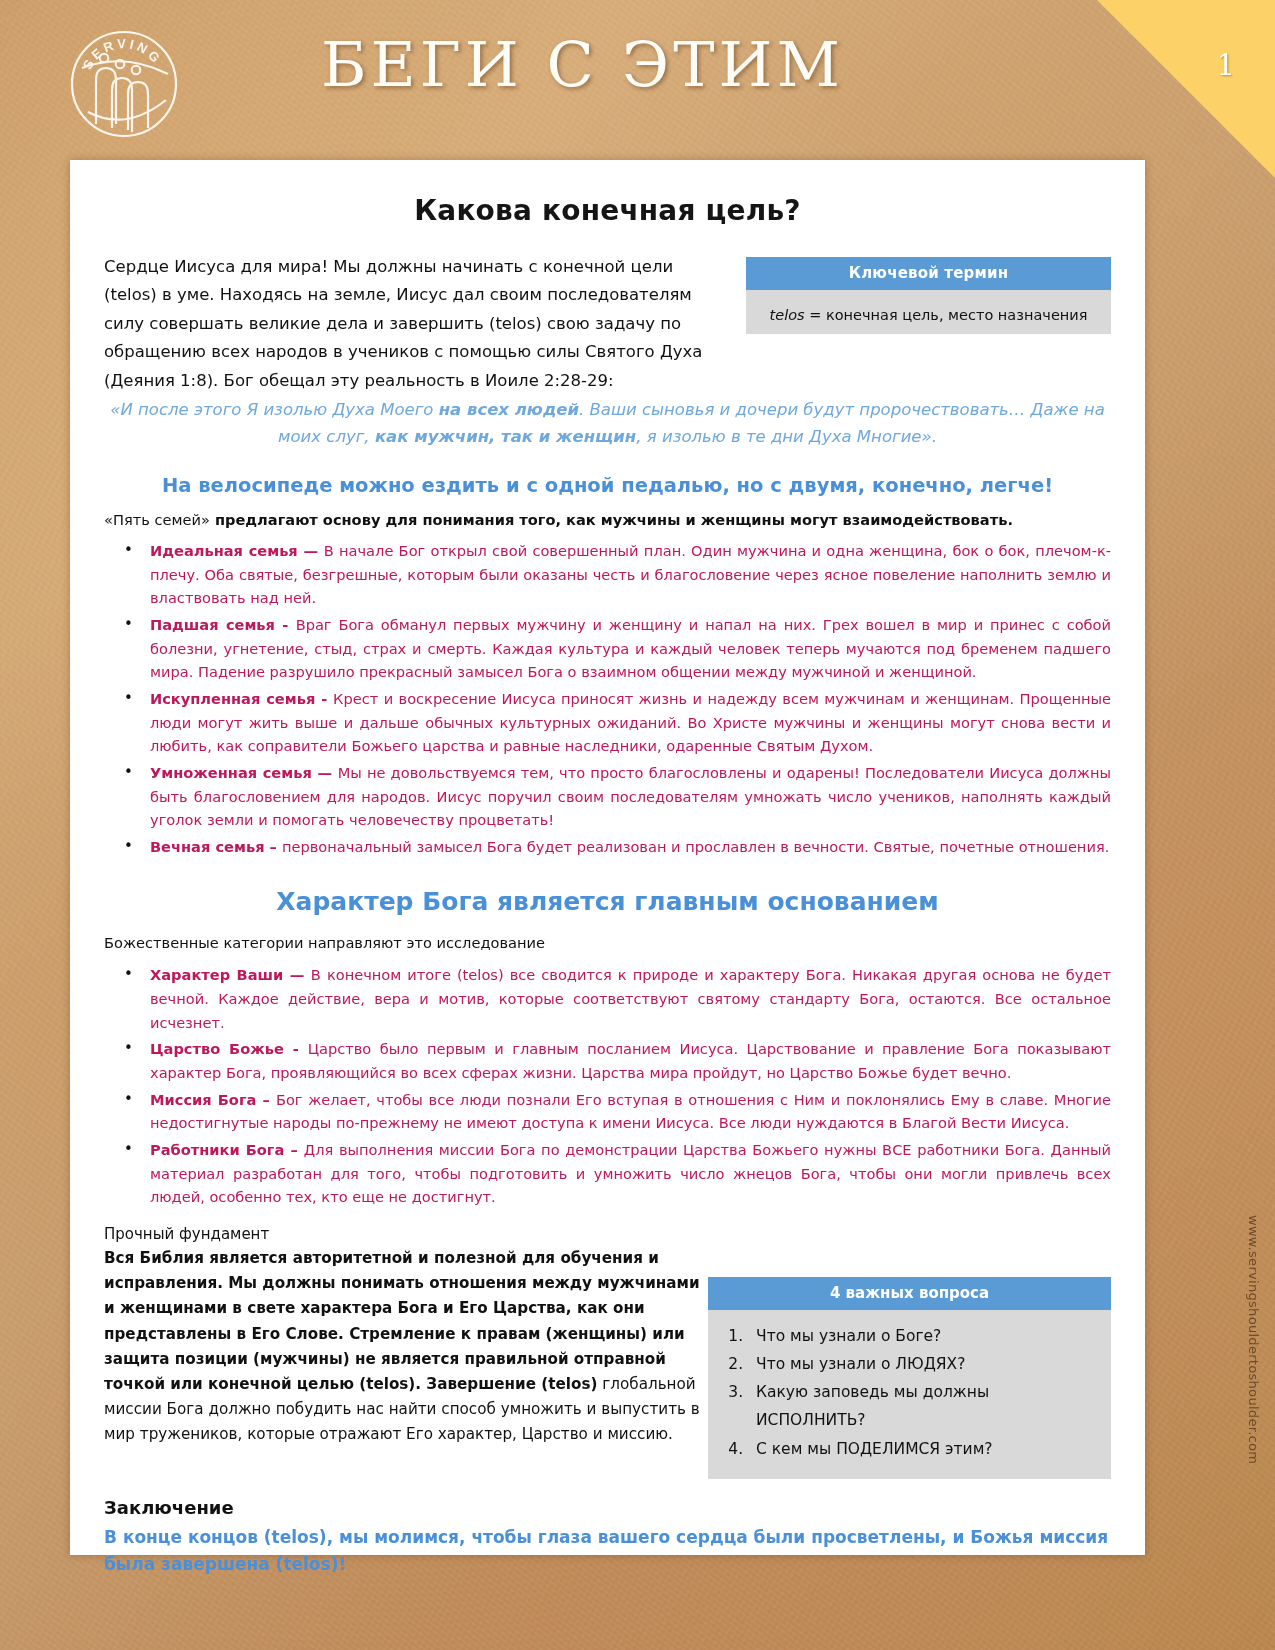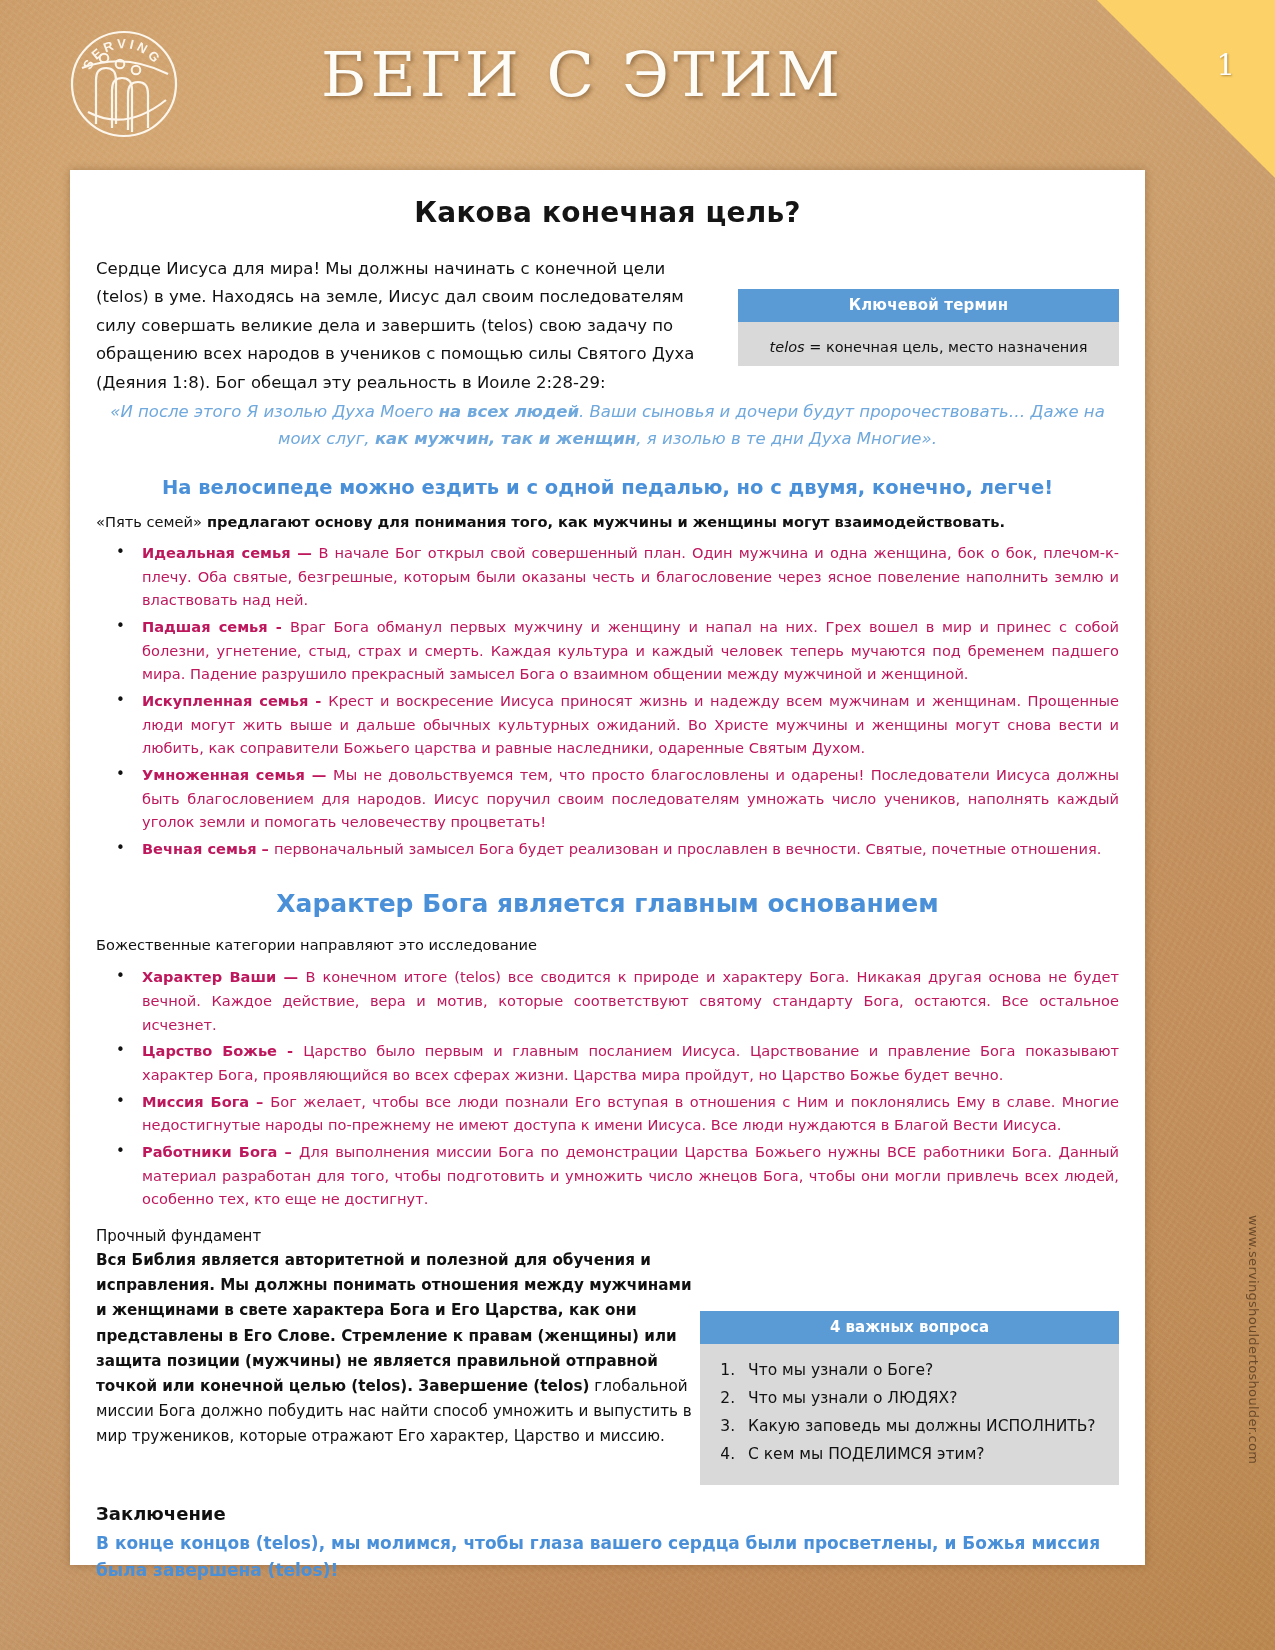--- a/index.html
+++ b/index.html
@@ -63,42 +63,42 @@
   .logo {
     position: absolute;
     top: 28px; left: 68px;
     width: 112px; height: 112px;
     z-index: 3;
   }
 
   
   .header-title {
     position: absolute;
-    top: 38px; left: 0; right: 0;
+    top: 28px; left: 0; right: 0;
     text-align: center;
     font-family: "DejaVu Serif", serif;
     font-size: 62px;
     letter-spacing: 4px;
     color: #fdfcf7;
     text-shadow: 2px 2px 4px rgba(95,60,25,.55);
     z-index: 2;
     padding-right: 110px;
   }
 
   
   .sheet {
     position: absolute;
     left: 70px;
-    top: 170px;
+    top: 160px;
     width: 1075px;
     height: 1395px;
     background: #ffffff;
     box-shadow: 0 0 8px rgba(90,55,20,.35);
     z-index: 2;
-    padding: 0;
+    padding: 8px;
     box-sizing: border-box;
   }
   .sheet-inner { padding: 22px 26px 12px 26px; position: relative; height: 100%; box-sizing: border-box;}
 
   
   .doc-title {
     text-align: center;
     font-size: 28px;
     font-weight: bold;
     color: #151515;
@@ -111,21 +111,21 @@
     font-weight: bold;
     font-size: 19.5px;
     margin: 24px 0 12px 0;
   }
   .blue-heading.big {
     font-size: 25px;
     margin: 28px 0 16px 0;
   }
 
   
-  .intro-row { display: flex; gap: 16px; align-items: center; }
+  .intro-row { display: flex; gap: 16px; align-items: flex-start; }
   .intro-text {
     flex: 0 0 626px;
     font-size: 16.5px;
     line-height: 1.72;
     color: #111;
   }
 
   
   .keybox { flex: 1 1 auto; margin-top: 4px; }
   .keybox-head {
@@ -226,21 +226,20 @@
   .found-body .reg { font-weight: normal; }
 
   .qbox { flex: 1 1 auto; margin-top: 52px; }
   .qbox-head {
     background: #5b9bd5;
     color: #fff;
     font-weight: bold;
     font-size: 15px;
     text-align: center;
     padding: 7px 4px 8px 4px;
-    margin-top: 32px;
   }
   .qbox-body {
     background: #d9d9d9;
     padding: 12px 14px 16px 14px;
   }
   .qbox-body ol {
     margin: 0;
     padding-left: 26px;
     font-size: 15.5px;
     color: #111;

